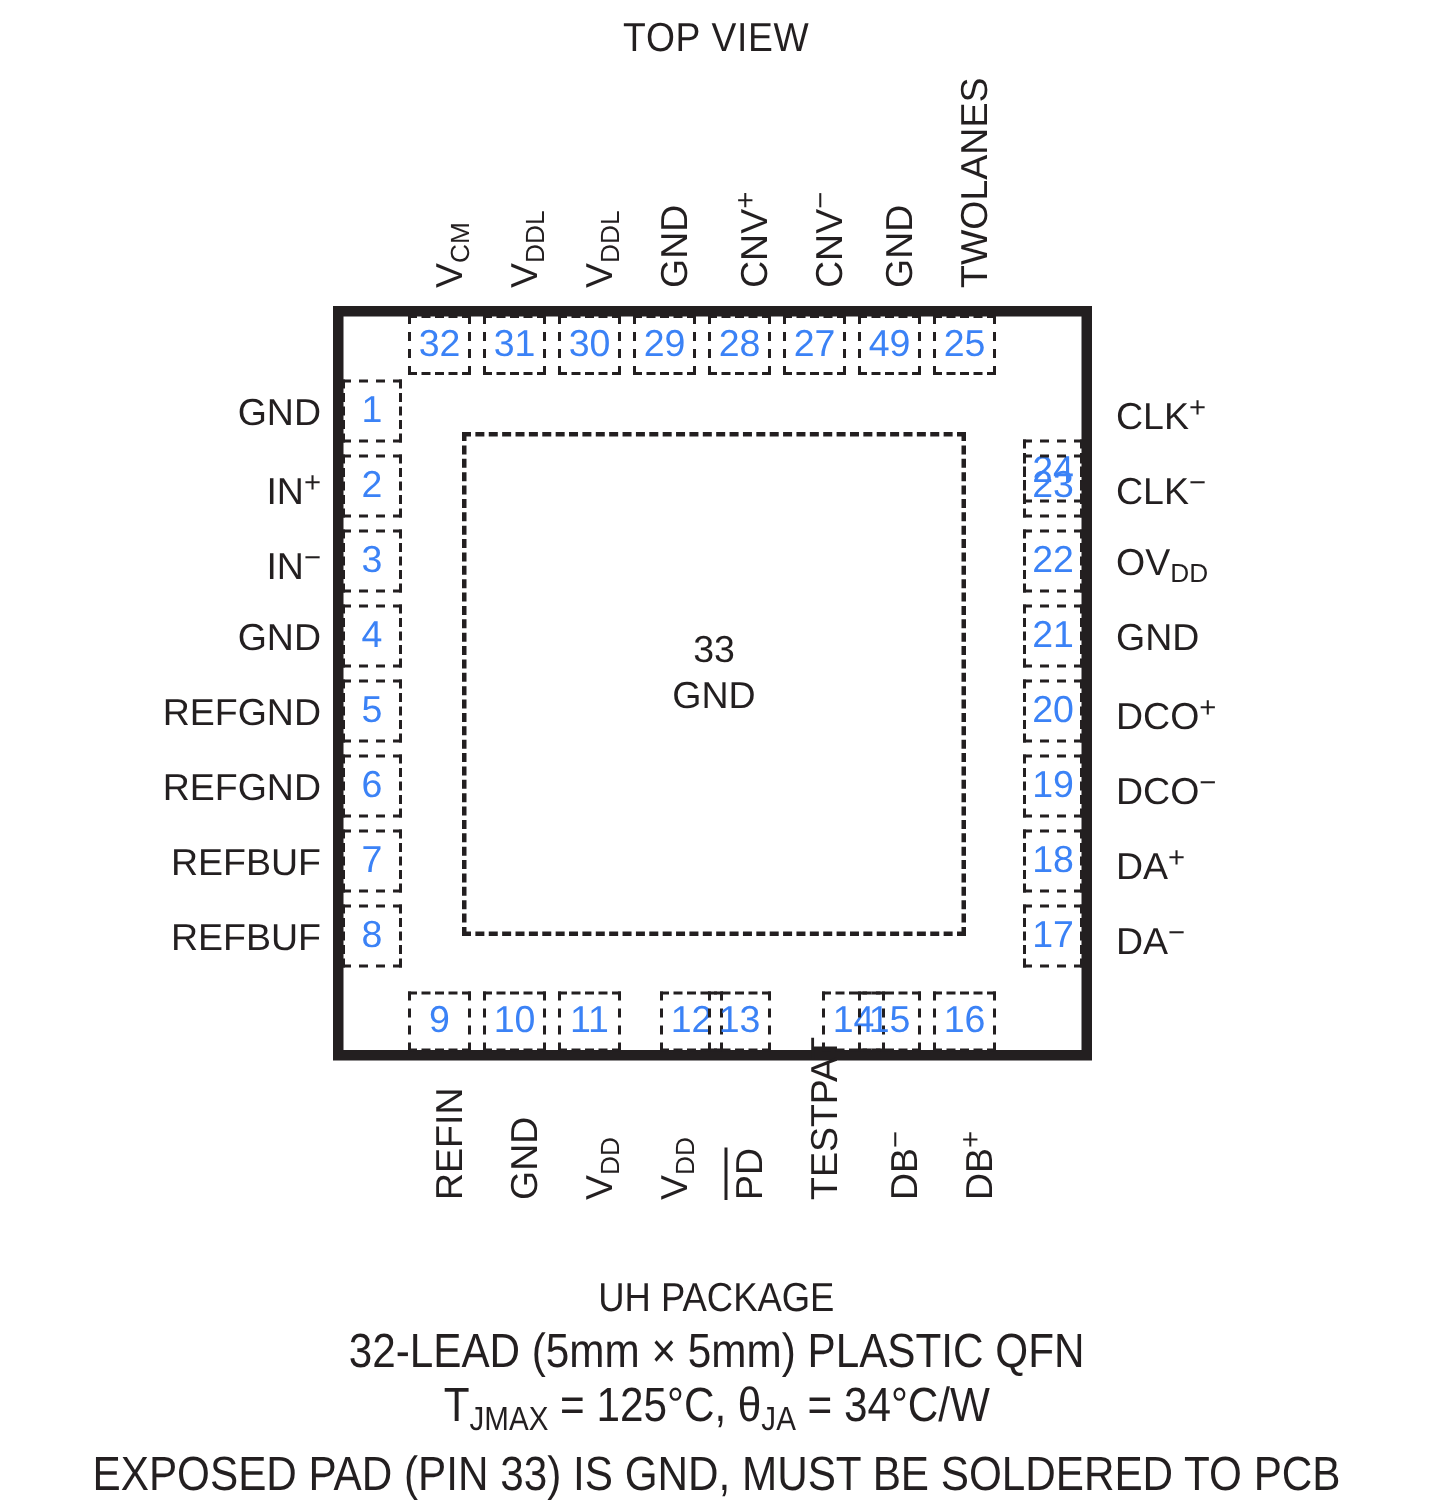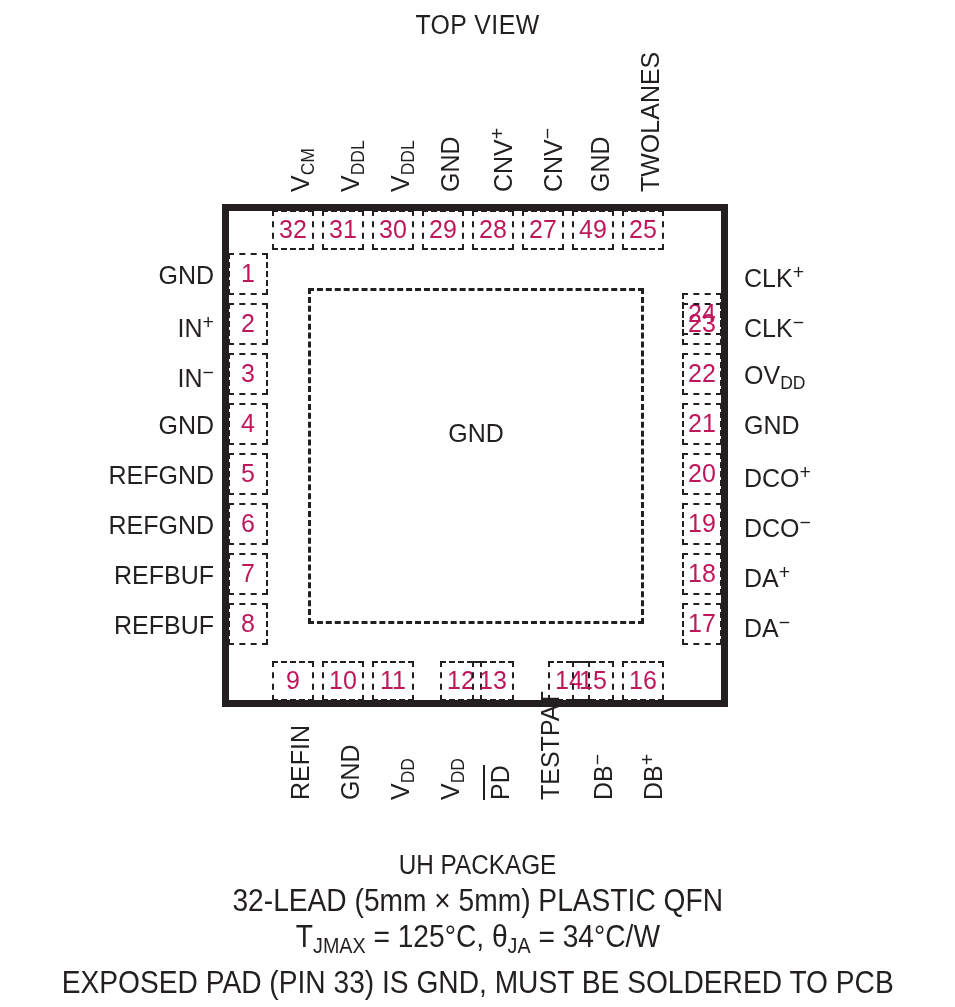--- a/index.html
+++ b/index.html
@@ -42,21 +42,21 @@
   #epad-label{
     position:absolute;left:308px;top:418px;width:336px;
     text-align:center;font-size:25px;line-height:31px;
     color:#231f20;
   }
 
   
   .pad{
     position:absolute;
     box-sizing:border-box;
-    color:#be185d;
+    color:#3b82f6;
     font-size:25px;
     display:flex;align-items:center;justify-content:center;
     background:transparent;
   }
   .pad-h{   
     width:42px;height:40px;
     border:2.5px dashed #231f20;
   }
   .pad-v{   
     width:40px;height:42px;
@@ -97,20 +97,21 @@
 <body>
 
 <div id="stage">
 
   <div class="t" id="topview"><span>TOP VIEW</span></div>
 
   <div id="pkg"></div>
 
   <div id="epad"></div>
   <div id="epad-label">
+    <div>33</div>
     <div>GND</div>
   </div>
 
   <div class="pad pad-v" style="left:228px;top:253px;">
       <span>1</span>
     </div>
   <div class="pad pad-v" style="left:228px;top:303px;">
       <span>2</span>
     </div>
   <div class="pad pad-v" style="left:228px;top:353px;">

